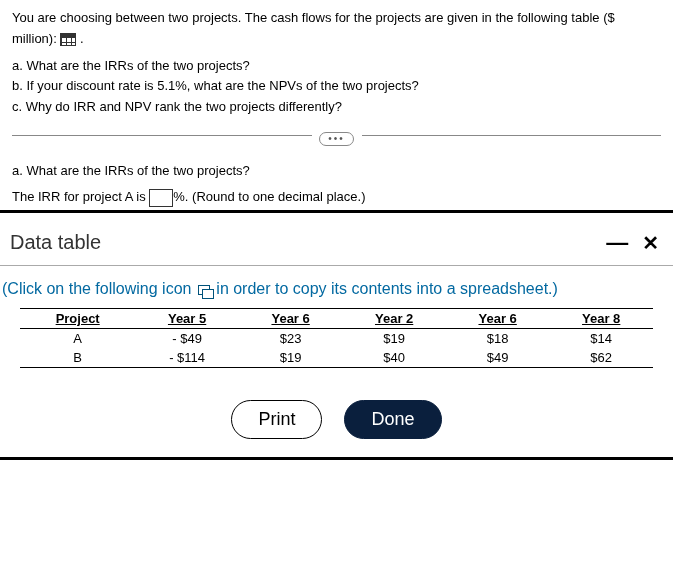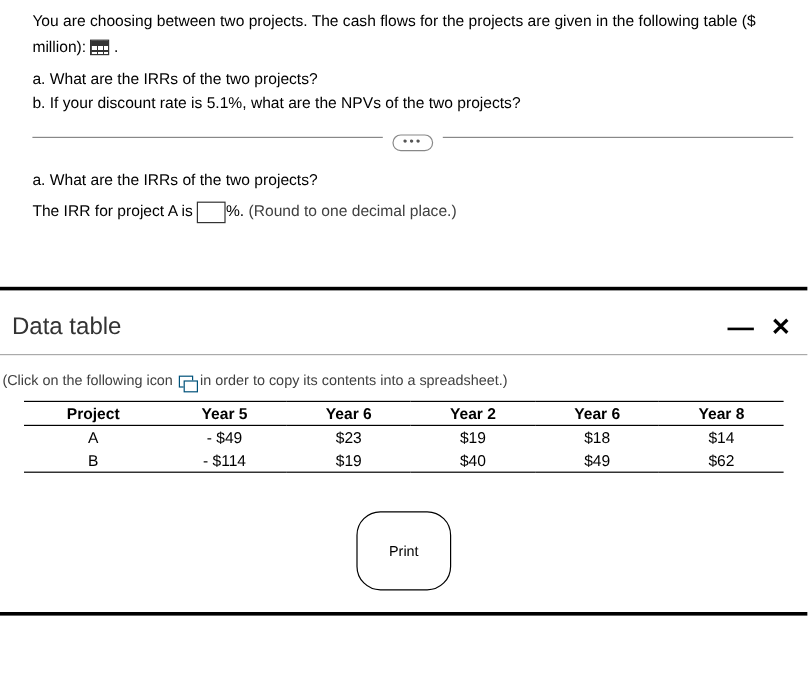--- a/index.html
+++ b/index.html
@@ -8,21 +8,21 @@
     padding: 0;
     font-family: Arial, sans-serif;
     font-size: 13px;
     color: #000;
     width: 673px;
     height: 565px;
     background: #fff;
     position: relative;
   }
   .top-section {
-    padding: 8px 12px 0 27px;
+    padding: 8px 12px 0 12px;
   }
   .intro-text { line-height: 1.6; }
   .table-icon {
     display: inline-block;
     width: 16px;
     height: 13px;
     border: 1px solid #333;
     position: relative;
     vertical-align: middle;
     background: linear-gradient(to right, #333 0, #333 1px, transparent 1px, transparent 5px, #333 5px, #333 6px, transparent 6px, transparent 10px, #333 10px, #333 11px, transparent 11px),
@@ -81,24 +81,23 @@
   }
   .answer-block { margin-top: 4px; line-height: 2; }
   .input-box {
     display: inline-block;
     width: 24px;
     height: 18px;
     border: 1px solid #333;
     vertical-align: middle;
     background: #fff;
   }
-  .teal { color: #404040; }
+  .teal { color: #000000; }
   .panel {
     border-top: 3px solid #000;
-    margin-top: 50px;
     background: #fff;
     position: relative;
   }
   .panel-header {
     display: flex;
     justify-content: space-between;
     align-items: center;
     padding: 18px 14px 10px 10px;
   }
   .panel-title {
@@ -117,48 +116,48 @@
     font-size: 20px;
     font-weight: bold;
     color: #000;
     cursor: pointer;
   }
   .panel-body {
     border-top: 1px solid #aaa;
     padding: 14px 0 0 0;
   }
   .click-msg {
-    color: #404040;
+    color: #0369a1;
     padding: 0 2px 10px 2px;
-    font-size: 12px;
+    font-size: 16px;
   }
   .tbl {
     width: calc(100% - 40px);
     margin: 0 20px;
     border-collapse: collapse;
   }
   .tbl th, .tbl td {
     text-align: center;
     padding: 2px 6px;
     font-size: 13px;
     font-weight: normal;
   }
   .tbl th { font-weight: bold; }
-  .tbl thead tr { border-top: 1px solid #000; border-bottom: 1px solid #000; }
+  .tbl thead tr { border-top: 1px solid #000; border-bottom: 1px solid #000; text-decoration: underline; }
   .tbl tbody tr:last-child td { border-bottom: 1px solid #000; }
   .btn-row {
     display: flex;
     justify-content: center;
     gap: 22px;
     margin: 32px 0 18px 0;
   }
   .btn {
-    padding: 25px 26px;
+    padding: 8px 26px;
     border-radius: 20px;
-    font-size: 12px;
+    font-size: 18px;
     cursor: pointer;
   }
   .btn-print {
     background: #fff;
     border: 1px solid #000;
     color: #000;
   }
   .btn-done {
     background: #0a1f3d;
     border: 1px solid #0a1f3d;
@@ -173,20 +172,21 @@
 </head>
 <body>
 
 <div class="top-section">
   <div class="intro-text">
     <span>You are choosing between two projects. The cash flows for the projects are given in the following table ($ million): </span><span class="table-icon"></span><span> .</span>
   </div>
   <div class="questions">
     <div>a. What are the IRRs of the two projects?</div>
     <div>b. If your discount rate is 5.1%, what are the NPVs of the two projects?</div>
+    <div>c. Why do IRR and NPV rank the two projects differently?</div>
   </div>
 
   <div class="divider-row">
     <span class="ellipsis-pill">•••</span>
   </div>
 
   <div class="answer-block">
     <div>a. What are the IRRs of the two projects?</div>
     <div>
       <span>The IRR for project A is </span><span class="input-box"></span><span>%.  </span><span class="teal">(Round to one decimal place.)</span>
@@ -231,16 +231,17 @@
           <td>- $114</td>
           <td>$19</td>
           <td>$40</td>
           <td>$49</td>
           <td>$62</td>
         </tr>
       </tbody>
     </table>
     <div class="btn-row">
       <button class="btn btn-print">Print</button>
+      <button class="btn btn-done">Done</button>
     </div>
     <div class="bottom-rule"></div>
   </div>
 </div>
 
 </body></html>

